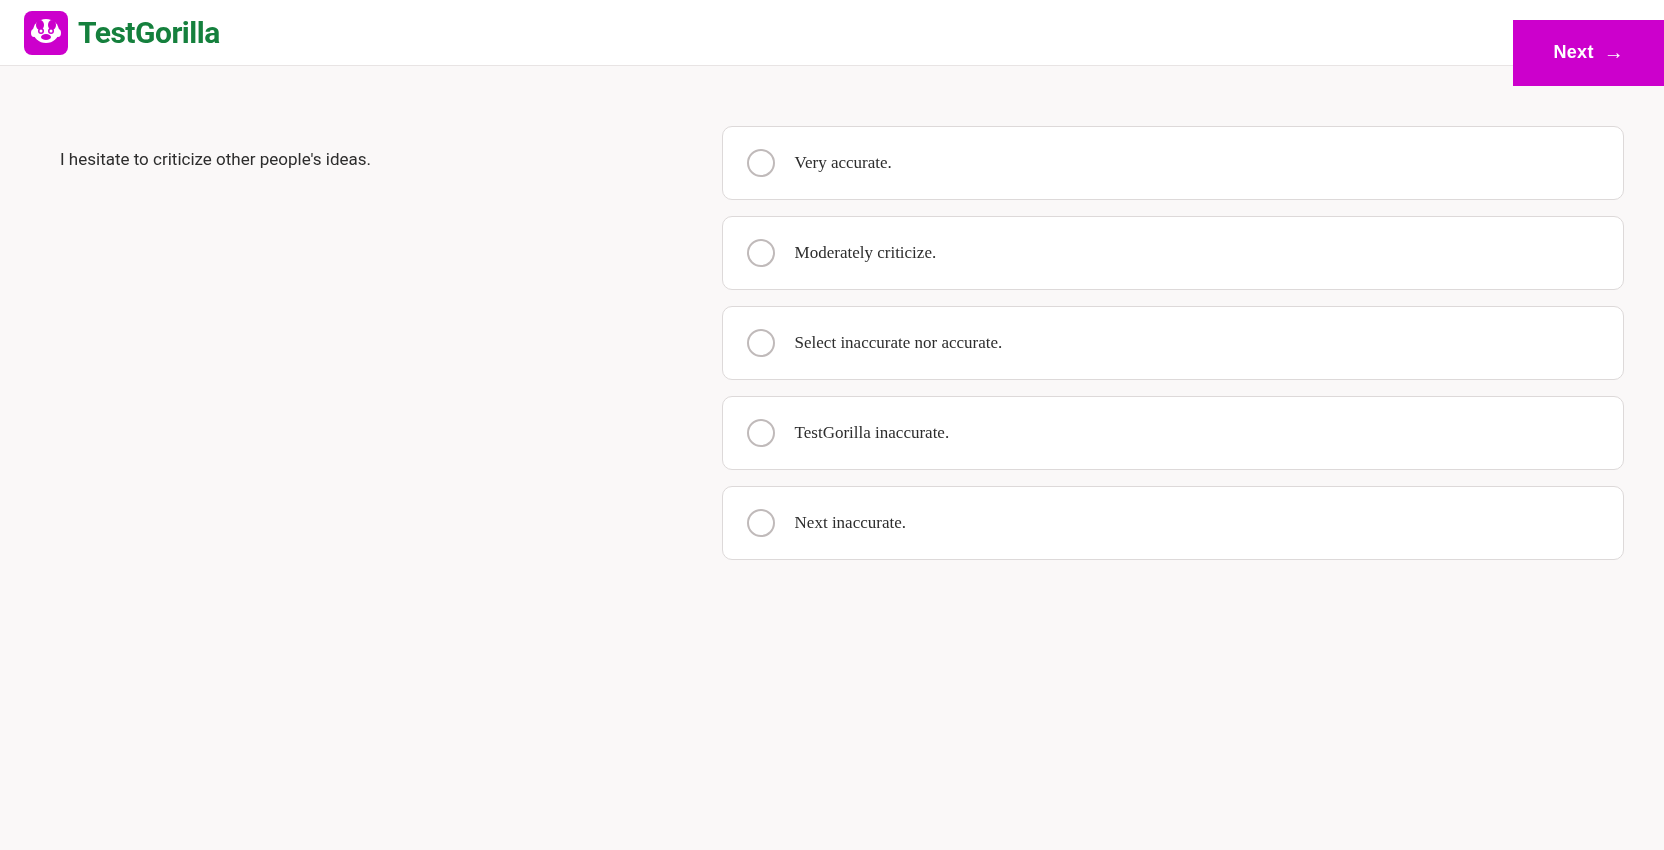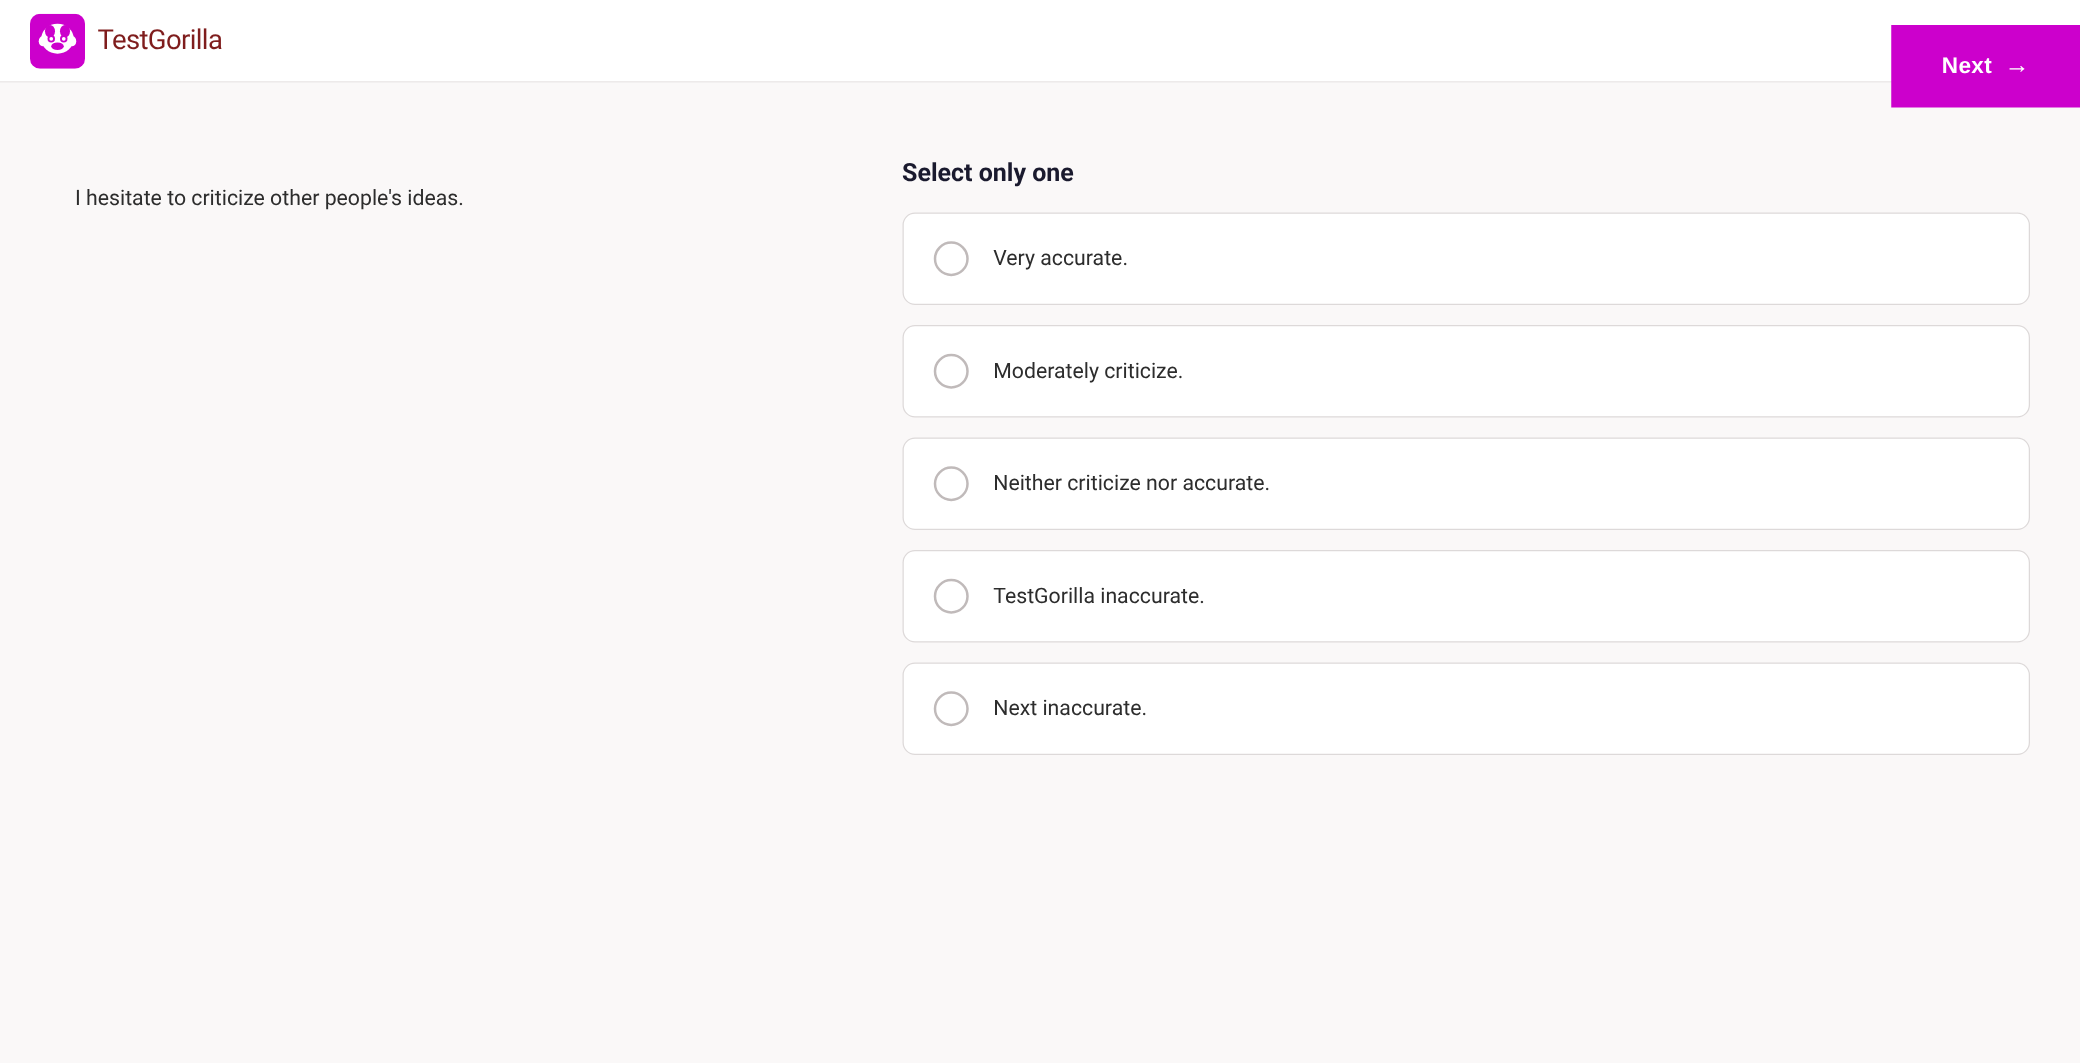--- a/index.html
+++ b/index.html
@@ -31,23 +31,23 @@
       align-items: center;
       gap: 10px;
     }
 
     .logo-icon {
       width: 44px;
       height: 44px;
     }
 
     .logo-text {
-      font-size: 22px;
-      font-weight: 400;
-      color: #7f1d1d;
+      font-size: 30px;
+      font-weight: 700;
+      color: #15803d;
       letter-spacing: -0.5px;
     }
 
     .next-button {
       background-color: #cc00cc;
       color: #ffffff;
       border: none;
       height: 66px;
       padding: 0 40px;
       font-size: 18px;
@@ -104,20 +104,21 @@
       display: flex;
       align-items: center;
       gap: 20px;
       padding: 22px 24px;
       background-color: #ffffff;
       border: 1.5px solid #ddd9d9;
       border-radius: 10px;
       margin-bottom: 16px;
       cursor: pointer;
       transition: border-color 0.2s;
+      font-family: Liberation Serif, serif;
     }
 
     .radio-circle {
       width: 28px;
       height: 28px;
       border-radius: 50%;
       border: 2px solid #c0baba;
       background-color: #ffffff;
       flex-shrink: 0;
       display: flex;
@@ -159,35 +160,34 @@
   </button>
 </header>
 
 <div class="main-content">
 
   <div class="question-panel">
     <p class="question-text">I hesitate to criticize other people's ideas.</p>
   </div>
 
   <div class="options-panel">
-    <div class="select-label">Select only one</div>
 
     <div class="option-item">
       <div class="radio-circle"></div>
       <span class="option-label">Very accurate.</span>
     </div>
 
     <div class="option-item">
       <div class="radio-circle"></div>
       <span class="option-label">Moderately criticize.</span>
     </div>
 
     <div class="option-item">
       <div class="radio-circle"></div>
-      <span class="option-label">Neither criticize nor accurate.</span>
+      <span class="option-label">Select inaccurate nor accurate.</span>
     </div>
 
     <div class="option-item">
       <div class="radio-circle"></div>
       <span class="option-label">TestGorilla inaccurate.</span>
     </div>
 
     <div class="option-item">
       <div class="radio-circle"></div>
       <span class="option-label">Next inaccurate.</span>

